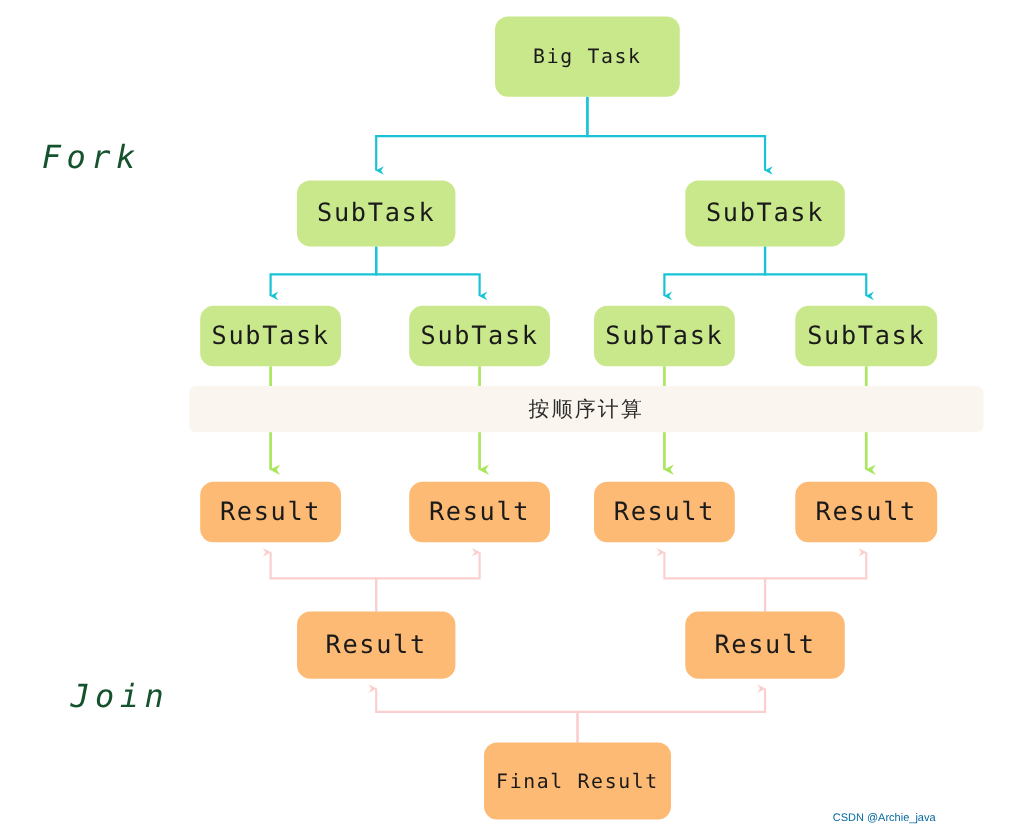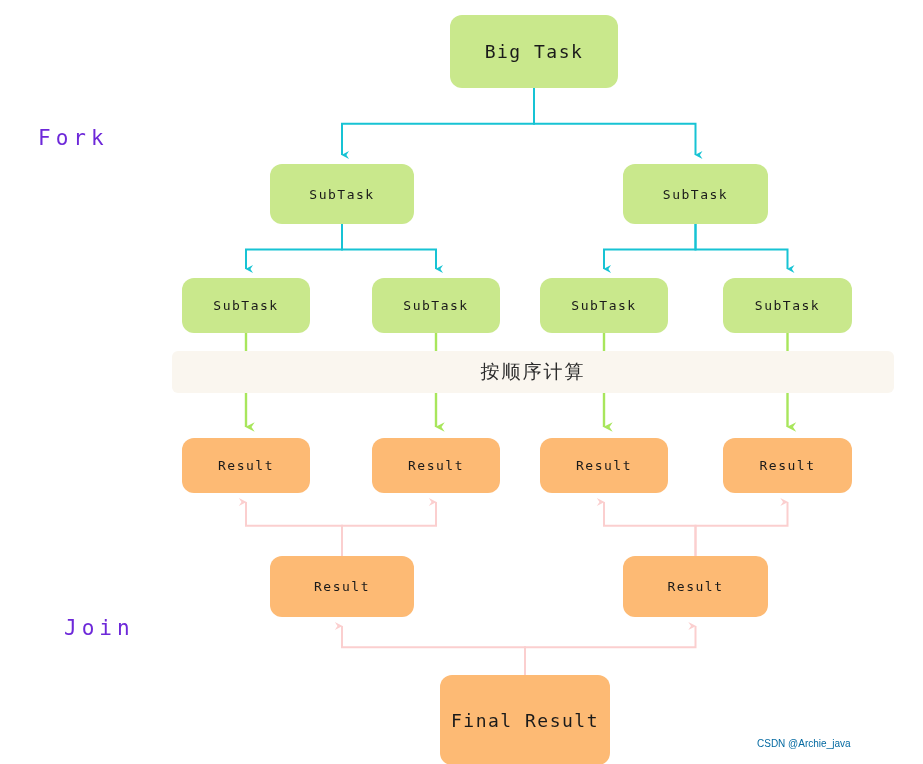--- a/index.html
+++ b/index.html
@@ -41,33 +41,34 @@
     border-radius: 12px;
     display: flex;
     align-items: center;
     justify-content: center;
     box-sizing: border-box;
   }
   .node-green { background: #c9e88c; }
   .node-pink  { background: #fdba74; }
   .node-label {
     font-family: "DejaVu Sans Mono", monospace;
-    font-size: 13px;
+    font-size: 23px;
     color: #1a1a1a;
     letter-spacing: 1.5px;
     white-space: nowrap;
   }
   .node-label.big { font-size: 18px; }
   .stage-label {
     position: absolute;
     font-family: "DejaVu Sans Mono", monospace;
-    font-size: 21px;
-    color: #6d28d9;
+    font-size: 29px;
+    color: #14532d;
     letter-spacing: 5px;
     white-space: nowrap;
+    font-style: italic;
   }
   .watermark {
     position: absolute;
     font-family: "Liberation Sans", sans-serif;
     font-size: 10px;
     color: #0369a1;
     white-space: nowrap;
   }
 </style>
 </head>
@@ -145,21 +146,21 @@
       </div>
       <div class="node node-pink" style="left: 723px; top: 438px; width: 129px; height: 55px;">
         <span class="node-label">Result</span>
       </div>
       <div class="node node-pink" style="left: 270px; top: 556px; width: 144px; height: 61px;">
         <span class="node-label">Result</span>
       </div>
       <div class="node node-pink" style="left: 623px; top: 556px; width: 145px; height: 61px;">
         <span class="node-label">Result</span>
       </div>
-      <div class="node node-pink" style="left: 440px; top: 675px; width: 170px; height: 90px;">
+      <div class="node node-pink" style="left: 440px; top: 675px; width: 170px; height: 70px;">
         <span class="node-label big">Final Result</span>
       </div>
     </div>
   <div id="label-layer">
       <div class="stage-label" style="left: 38px; top: 126px;">Fork</div>
       <div class="stage-label" style="left: 64px; top: 616px;">Join</div>
     </div>
 
   <div class="watermark" style="left: 757px; top: 738px;">CSDN @Archie_java</div>
 

